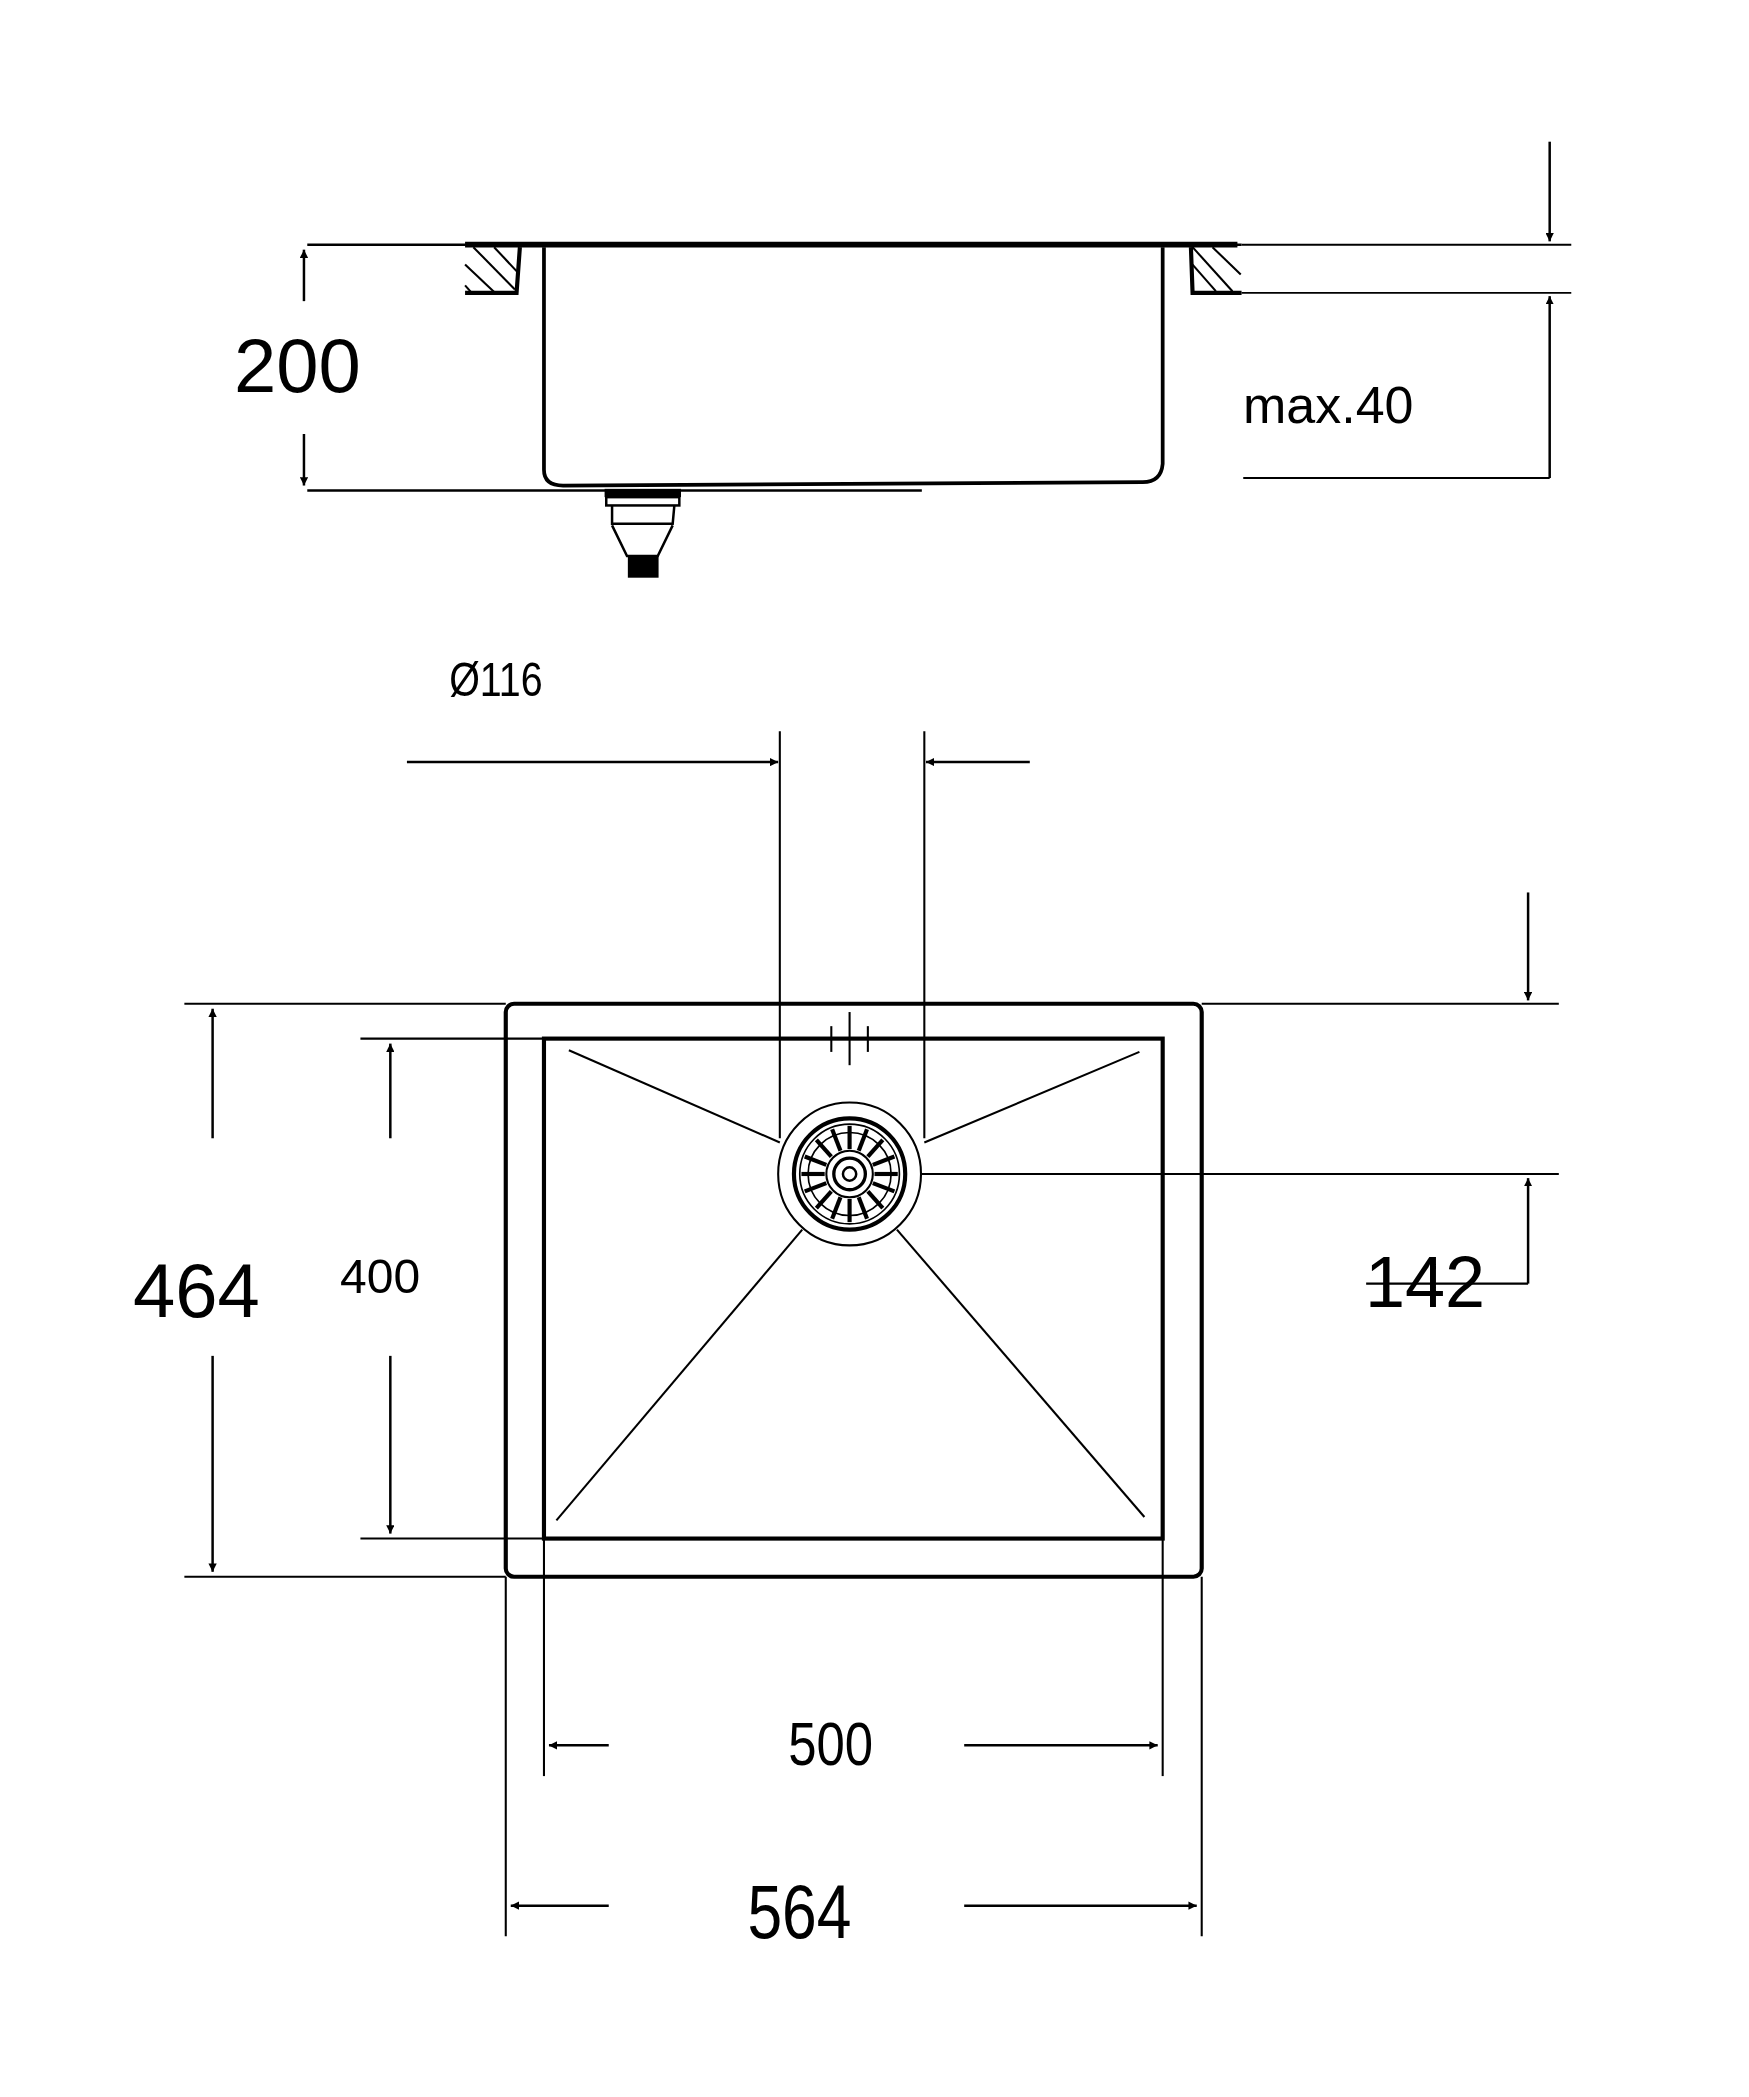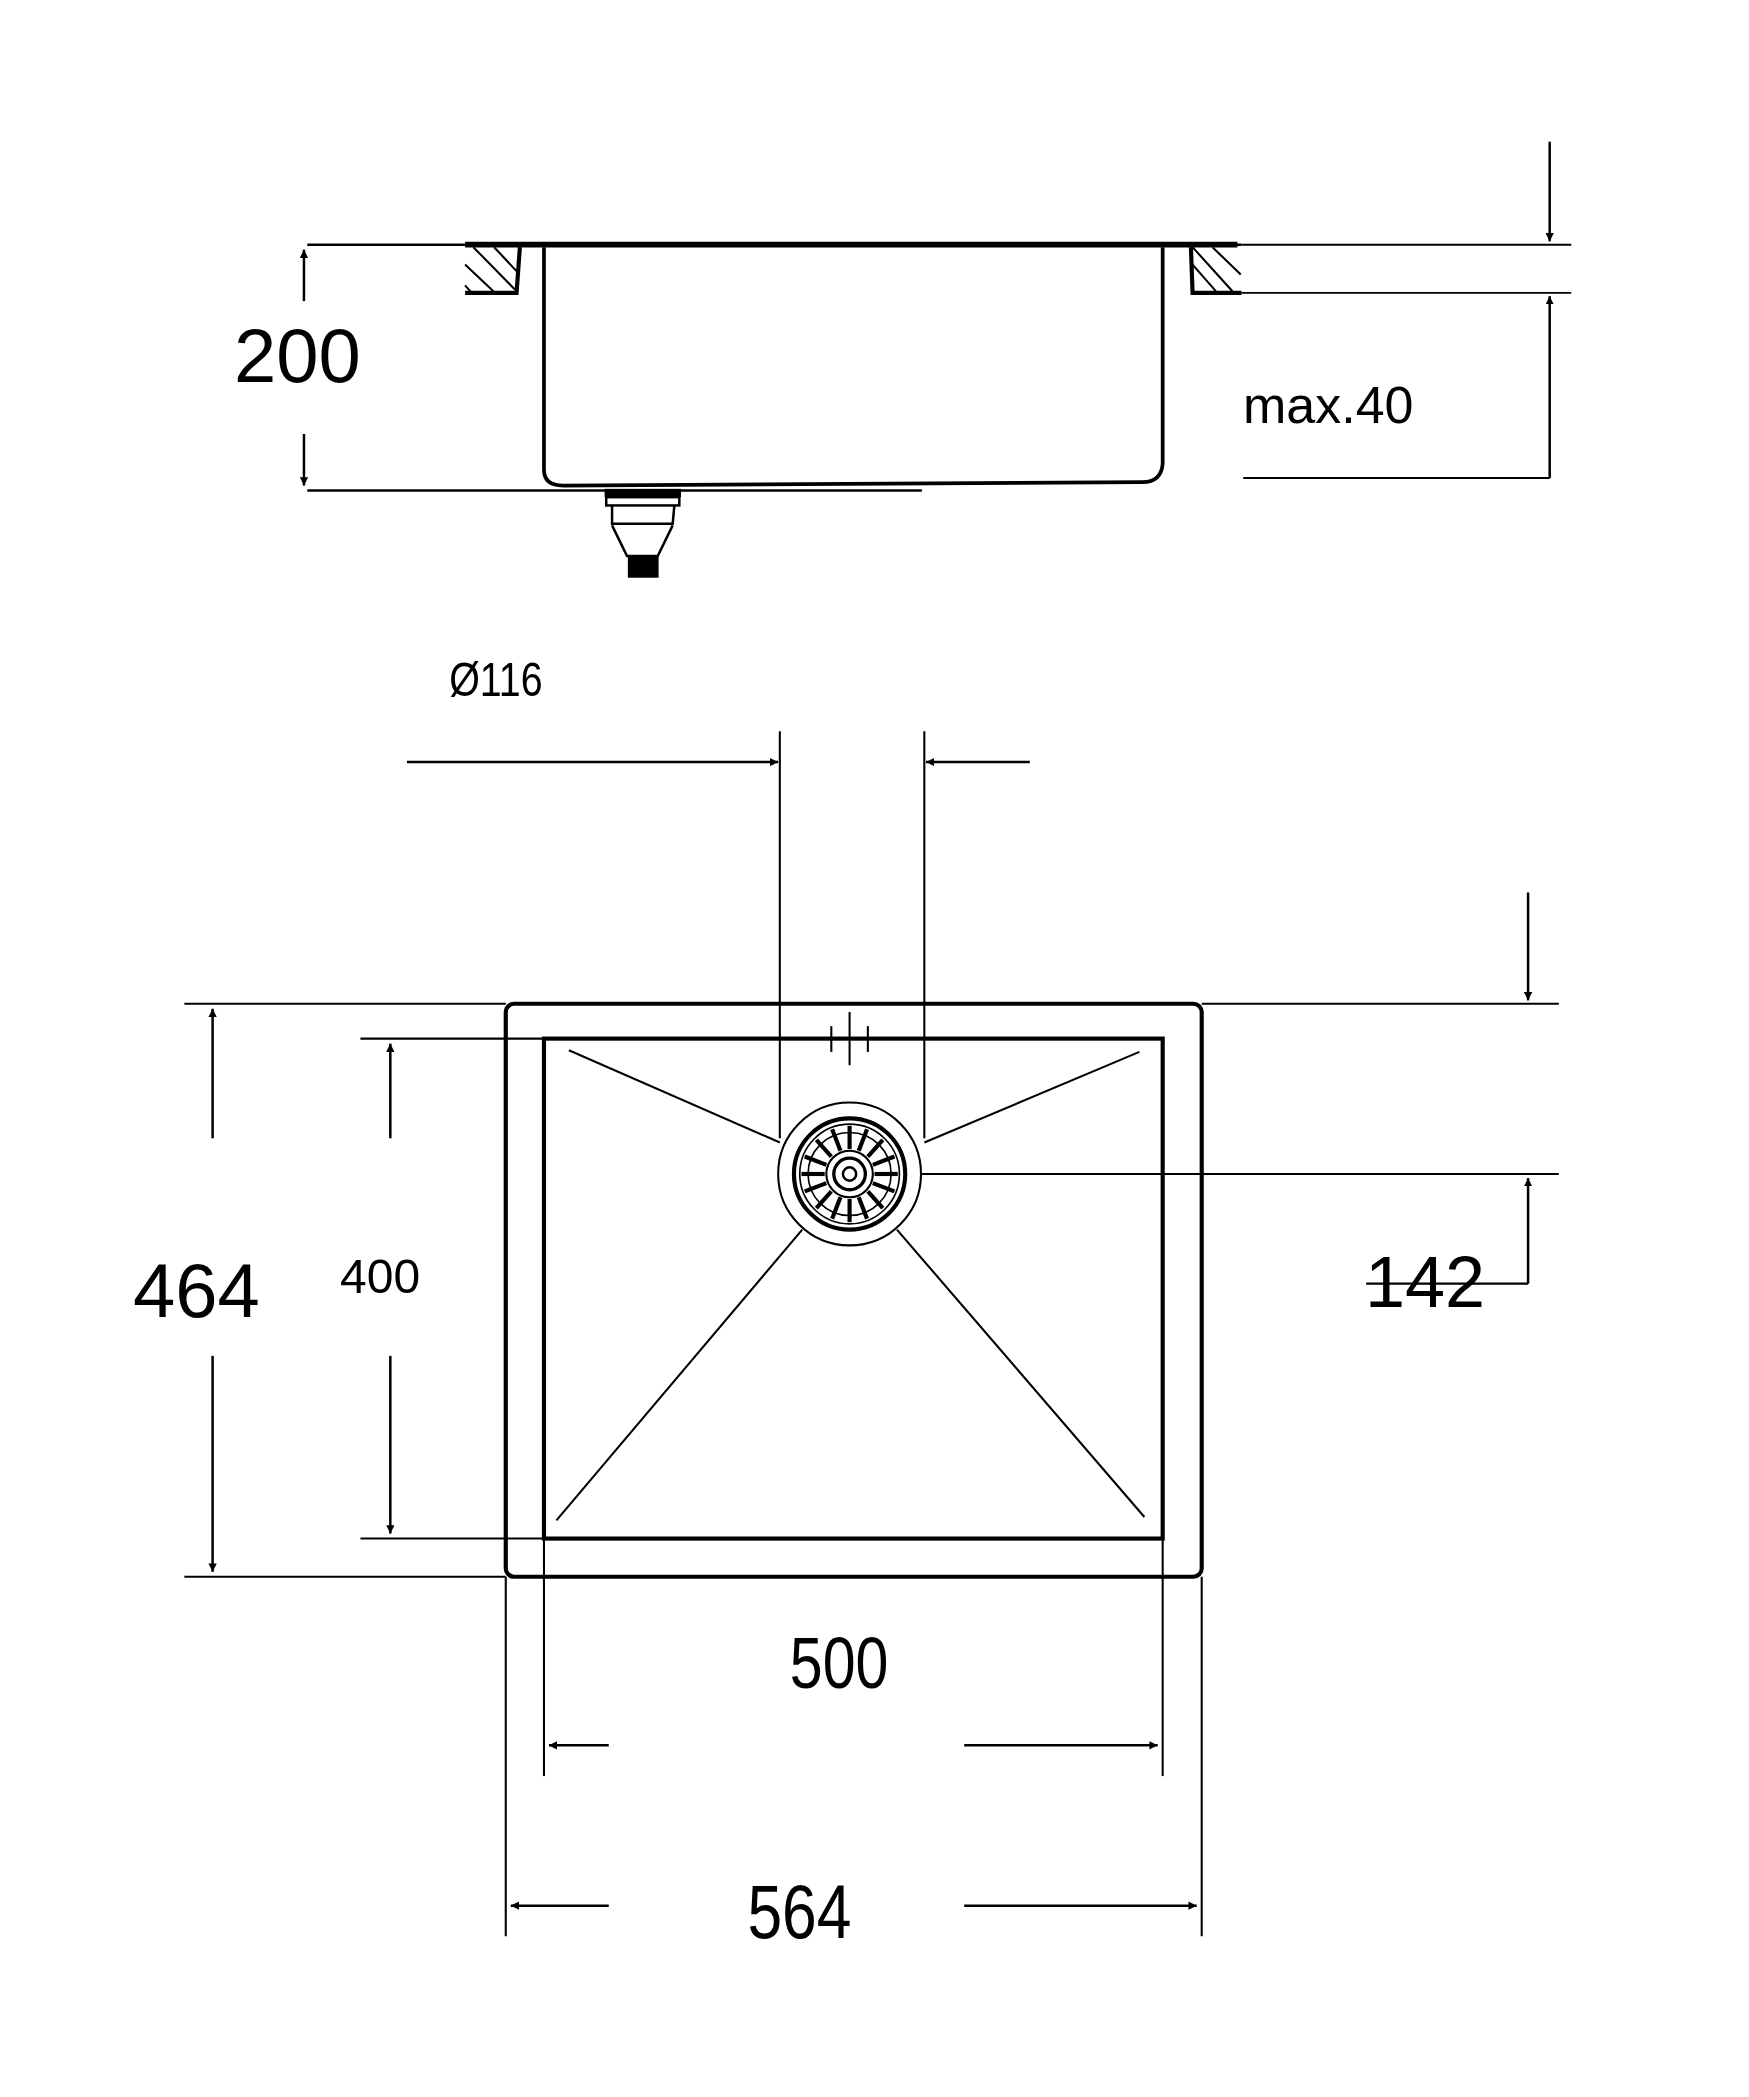--- a/index.html
+++ b/index.html
@@ -150,38 +150,38 @@
   </g>
   <g stroke="#000" stroke-width="3" fill="none">
     <line x1="609" y1="1898" x2="609" y2="2331" stroke-width="2.5"></line>
     <line x1="1447" y1="1898" x2="1447" y2="2331" stroke-width="2.5"></line>
     <line x1="733" y1="2294" x2="615" y2="2294" marker-end="url(#arr)"></line>
     <line x1="1161" y1="2294" x2="1441" y2="2294" marker-end="url(#arr)"></line>
   </g>
 </svg>
 
 <div class="label-layer">
-  <div class="dim-label" style="left:234px; top:318px; font-size:76px;">
+  <div class="dim-label" style="left:234px; top:328px; font-size:76px;">
     <span>200</span>
   </div>
   <div class="dim-label" style="left:1243px; top:379px; font-size:52px;">
     <span>max.40</span>
   </div>
   <div class="dim-label" style="left:439px; top:656px; font-size:48px;">
     <span class="narrow">Ø116</span>
   </div>
   <div class="dim-label" style="left:133px; top:1253px; font-size:76px;">
     <span>464</span>
   </div>
   <div class="dim-label" style="left:340px; top:1253px; font-size:48px;">
     <span>400</span>
   </div>
   <div class="dim-label" style="left:1365px; top:1246px; font-size:72px;">
     <span>142</span>
   </div>
-  <div class="dim-label" style="left:779px; top:1627px; font-size:72px;">
+  <div class="dim-label" style="left:779px; top:1713px; font-size:62px;">
     <span class="narrow">500</span>
   </div>
   <div class="dim-label" style="left:736px; top:1874px; font-size:76px;">
     <span class="narrow">564</span>
   </div>
 </div>
 
 
 </body></html>

